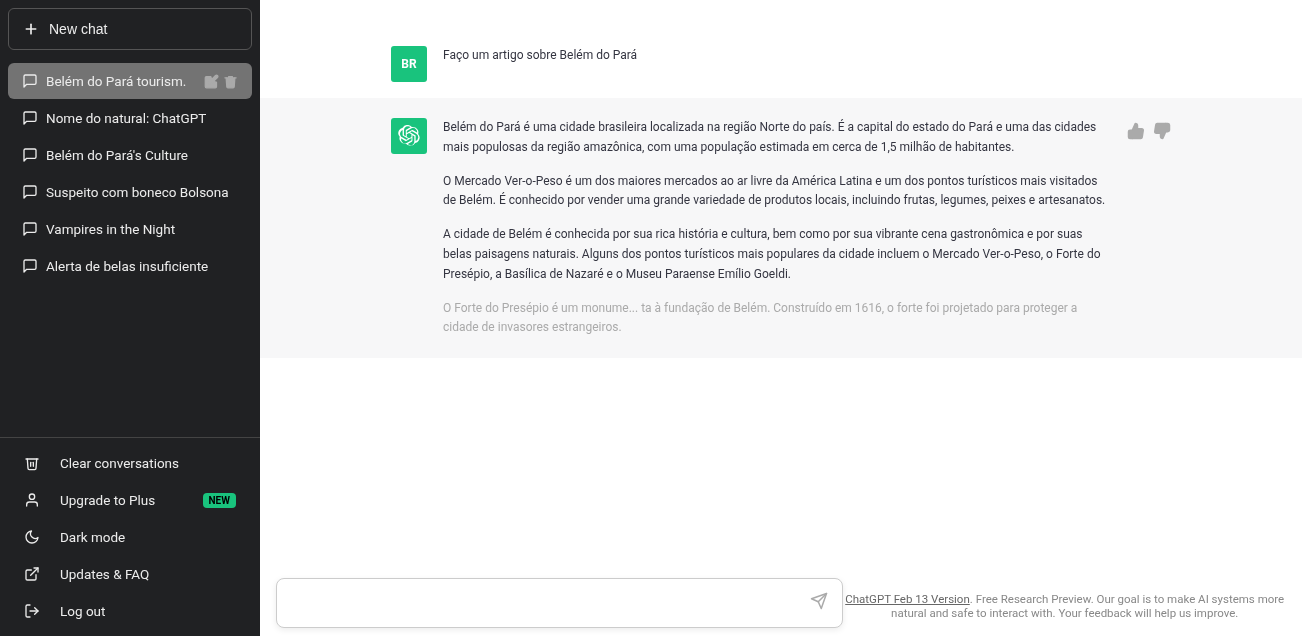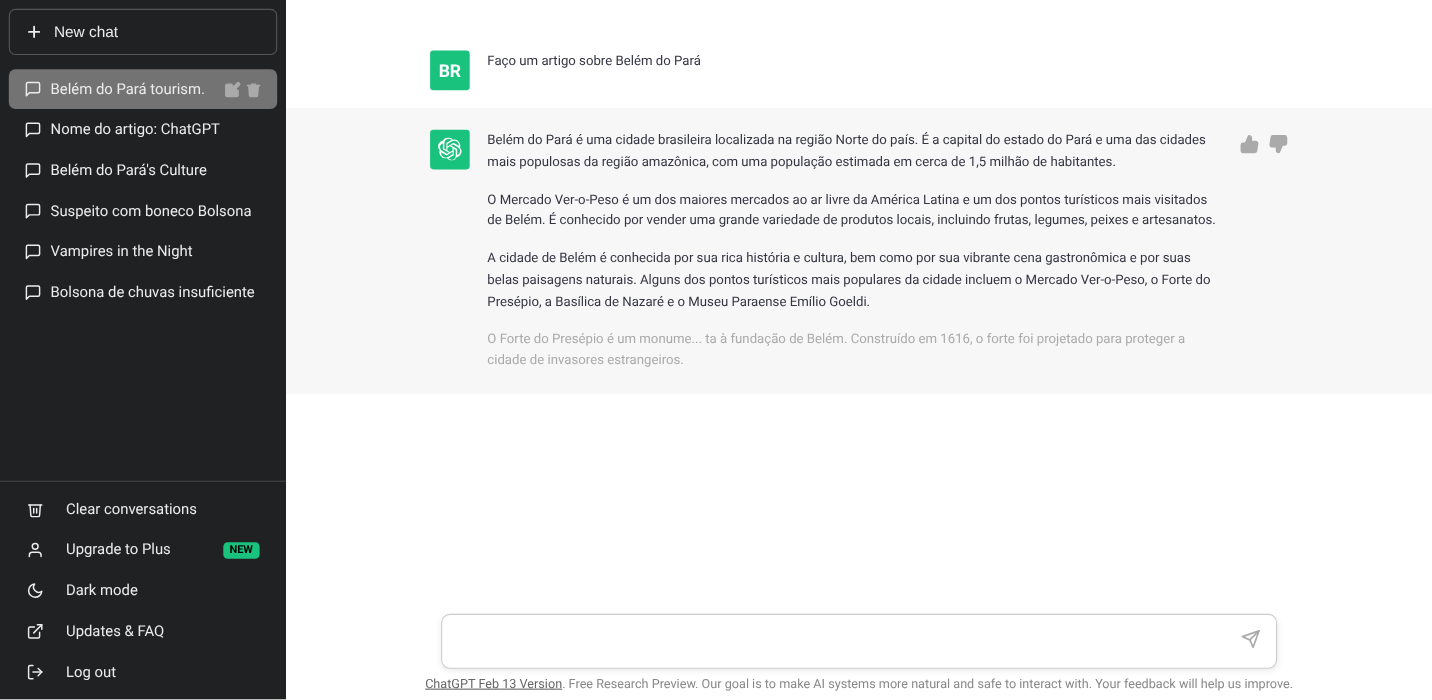--- a/index.html
+++ b/index.html
@@ -136,21 +136,21 @@
       flex-shrink: 0;
       display: flex;
       align-items: center;
       justify-content: center;
       font-size: 13px;
       font-weight: 700;
       color: #fff;
     }
     .avatar.user-avatar {
       background: #19c37d;
-      font-size: 16px;
+      font-size: 12px;
     }
     .avatar.assistant-avatar {
       background: #19c37d;
     }
     .avatar.assistant-avatar svg {
       width: 22px; height: 22px; fill: #fff;
     }
 
     .message-content {
       flex: 1;
@@ -192,21 +192,21 @@
       font-size: 13.5px;
       color: #343541;
       box-shadow: 0 1px 3px rgba(0,0,0,0.08);
     }
 
     
     #input-area {
       padding: 10px 16px 8px 16px;
       background: #fff;
       display: flex;
-      flex-direction: column;
+      flex-direction: row;
       align-items: center;
     }
     .input-wrapper {
       width: 100%;
       max-width: 760px;
       position: relative;
       border: 1px solid #ccc;
       border-radius: 8px;
       box-shadow: 0 2px 6px rgba(0,0,0,0.08);
       background: #fff;
@@ -288,21 +288,21 @@
             <path d="M14 11v6"></path>
             <path d="M9 6V4h6v2"></path>
         </svg>
       </div>
     </div>
 
     <div class="conv-item">
       <svg width="16" height="16" viewBox="0 0 24 24" fill="none" stroke="#ececec" stroke-width="2" stroke-linecap="round" stroke-linejoin="round" class="conv-icon">
         <path d="M21 15a2 2 0 0 1-2 2H7l-4 4V5a2 2 0 0 1 2-2h14a2 2 0 0 1 2 2z"></path>
       </svg>
-      <span class="conv-label">Nome do artigo: ChatGPT</span>
+      <span class="conv-label">Nome do natural: ChatGPT</span>
     </div>
 
     <div class="conv-item">
       <svg width="16" height="16" viewBox="0 0 24 24" fill="none" stroke="#ececec" stroke-width="2" stroke-linecap="round" stroke-linejoin="round" class="conv-icon">
         <path d="M21 15a2 2 0 0 1-2 2H7l-4 4V5a2 2 0 0 1 2-2h14a2 2 0 0 1 2 2z"></path>
       </svg>
       <span class="conv-label">Belém do Pará's Culture</span>
     </div>
 
     <div class="conv-item">
@@ -316,21 +316,21 @@
       <svg width="16" height="16" viewBox="0 0 24 24" fill="none" stroke="#ececec" stroke-width="2" stroke-linecap="round" stroke-linejoin="round" class="conv-icon">
         <path d="M21 15a2 2 0 0 1-2 2H7l-4 4V5a2 2 0 0 1 2-2h14a2 2 0 0 1 2 2z"></path>
       </svg>
       <span class="conv-label">Vampires in the Night</span>
     </div>
 
     <div class="conv-item">
       <svg width="16" height="16" viewBox="0 0 24 24" fill="none" stroke="#ececec" stroke-width="2" stroke-linecap="round" stroke-linejoin="round" class="conv-icon">
         <path d="M21 15a2 2 0 0 1-2 2H7l-4 4V5a2 2 0 0 1 2-2h14a2 2 0 0 1 2 2z"></path>
       </svg>
-      <span class="conv-label">Bolsona de chuvas insuficiente</span>
+      <span class="conv-label">Alerta de belas insuficiente</span>
     </div>
   </div>
 
   <div class="sidebar-bottom">
     <div class="sidebar-bottom-item">
       <svg width="16" height="16" viewBox="0 0 24 24" fill="none" stroke="#ececec" stroke-width="2" stroke-linecap="round" stroke-linejoin="round">
         <polyline points="3 6 5 6 21 6"></polyline>
           <path d="M19 6l-1 14a2 2 0 0 1-2 2H8a2 2 0 0 1-2-2L5 6"></path>
           <path d="M10 11v6"></path>
           <path d="M14 11v6"></path>

